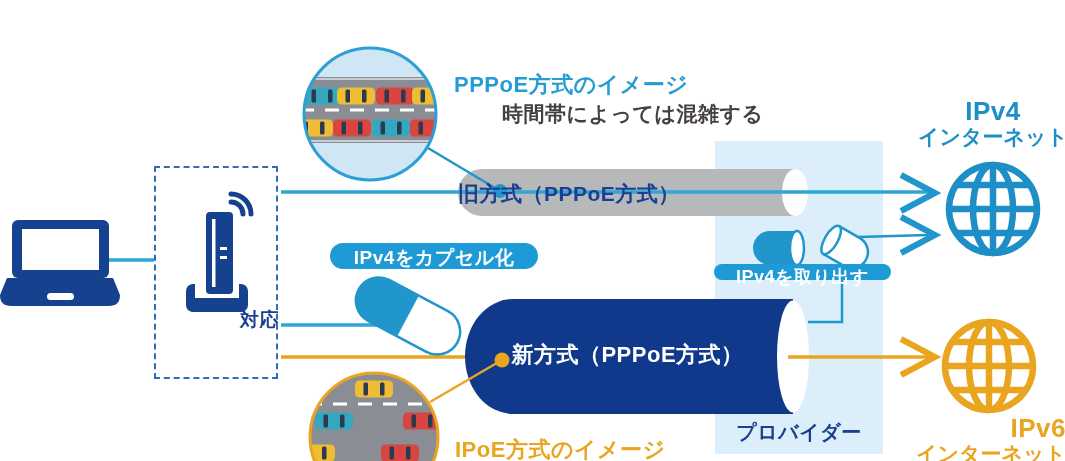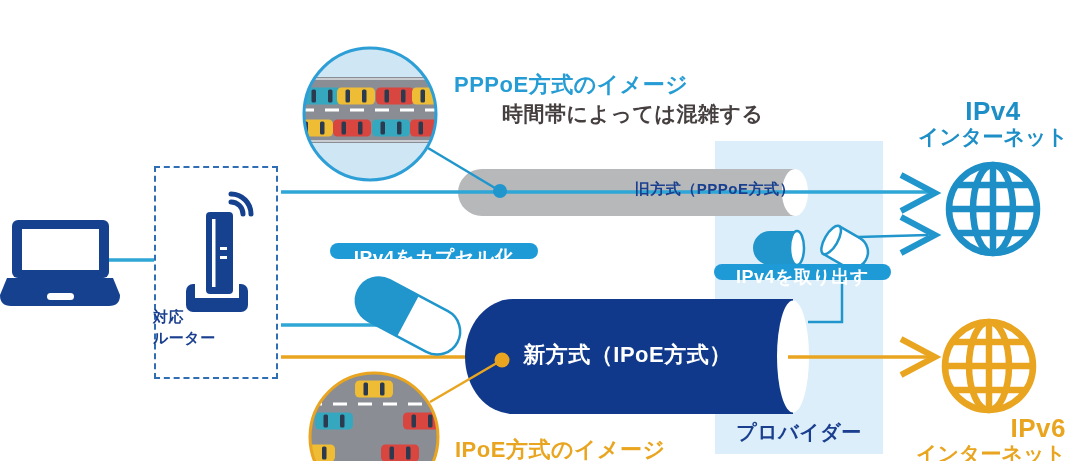--- a/index.html
+++ b/index.html
@@ -15,27 +15,27 @@
          font-family:"Liberation Sans","DejaVu Sans",sans-serif;font-weight:700;margin-top:44px;}
   .abs{position:absolute;}
   .provider-box{left:715px;top:97px;width:168px;height:313px;background:var(--provider_bg);z-index:1;}
   .router-box{left:154px;top:122px;width:124px;height:213px;border:2px dashed #2f6db5;box-sizing:border-box;z-index:1;}
   svg.layer{left:0;top:0;z-index:2;}
   .txt{position:absolute;z-index:3;white-space:nowrap;letter-spacing:.5px;}
   .pppoe-heading{left:454px;top:26px;font-size:22px;color:var(--heading_blue);}
   .pppoe-sub{left:454px;top:56px;font-size:21px;color:var(--text_dark);padding-left:48px;}
   .ipoe-heading{left:455px;top:391px;font-size:22px;color:var(--orange);}
   .ipoe-sub{left:455px;top:424px;font-size:20px;color:var(--text_dark);}
-  .old-pipe-label{left:458px;top:136px;width:337px;text-align:right;font-size:15px;color:var(--text_navy);}
+  .old-pipe-label{left:458px;top:136px;width:337px;text-align:left;font-size:21px;color:var(--text_navy);}
   .new-pipe-label{left:462px;top:296px;width:331px;text-align:center;font-size:22px;color:#fff;}
   .badge{background:var(--badge_blue);color:#fff;text-align:center;}
-  .badge-encapsulate{left:330px;top:199px;width:208px;height:16px;line-height:29px;border-radius:15px;font-size:19px;}
+  .badge-encapsulate{left:330px;top:199px;width:208px;height:26px;line-height:29px;border-radius:15px;font-size:19px;}
   .badge-extract{left:714px;top:220px;width:177px;height:16px;line-height:27px;border-radius:14px;font-size:18px;}
   .provider-label{left:714px;top:375px;width:170px;text-align:center;font-size:20px;color:var(--text_navy);}
-  .router-label{left:153px;top:263px;width:126px;text-align:left;font-size:15px;line-height:1.38;color:var(--text_navy);}
+  .router-label{left:153px;top:263px;width:126px;text-align:right;font-size:19px;line-height:1.38;color:var(--text_navy);}
   .inet-label{width:154px;text-align:center;line-height:1.06;}
   .inet-ipv4{left:916px;top:54px;color:var(--globe_blue);}
   .inet-ipv6{left:912px;top:371px;color:var(--orange);text-align:right;}
   .inet-name{font-size:26px;display:block;}
   .inet-suffix{font-size:21px;display:block;letter-spacing:0;}
   
   .lineblue{stroke:var(--line_blue);stroke-width:3.5;fill:none;}
   .lineorange{stroke:var(--orange);stroke-width:3.5;fill:none;}
   .thin{stroke:var(--accent_blue);stroke-width:2.5;fill:none;}
   .thinor{stroke:var(--orange);stroke-width:2.5;fill:none;}
@@ -241,30 +241,29 @@
           </g>
       </g>
       <circle cx="374" cy="393" r="64" fill="none" stroke="var(--orange)" stroke-width="3"></circle>
     </g>
   </svg>
 
   <div class="txt pppoe-heading">PPPoE方式のイメージ</div>
   <div class="txt pppoe-sub">時間帯によっては混雑する</div>
 
   <div class="txt old-pipe-label">旧方式（PPPoE方式）</div>
-  <div class="txt new-pipe-label">新方式（IPoE方式）</div>
+  <div class="txt new-pipe-label">新方式（PPPoE方式）</div>
 
   <div class="txt badge badge-encapsulate">IPv4をカプセル化</div>
   <div class="txt badge badge-extract">IPv4を取り出す</div>
 
   <div class="txt provider-label">プロバイダー</div>
 
   <div class="txt router-label">
     <span>対応</span><br>
-    <span>ルーター</span>
   </div>
 
   <div class="txt inet-label inet-ipv4">
     <span class="inet-name">IPv4</span>
     <span class="inet-suffix">インターネット</span>
   </div>
 
   <div class="txt inet-label inet-ipv6">
     <span class="inet-name">IPv6</span>
     <span class="inet-suffix">インターネット</span>

